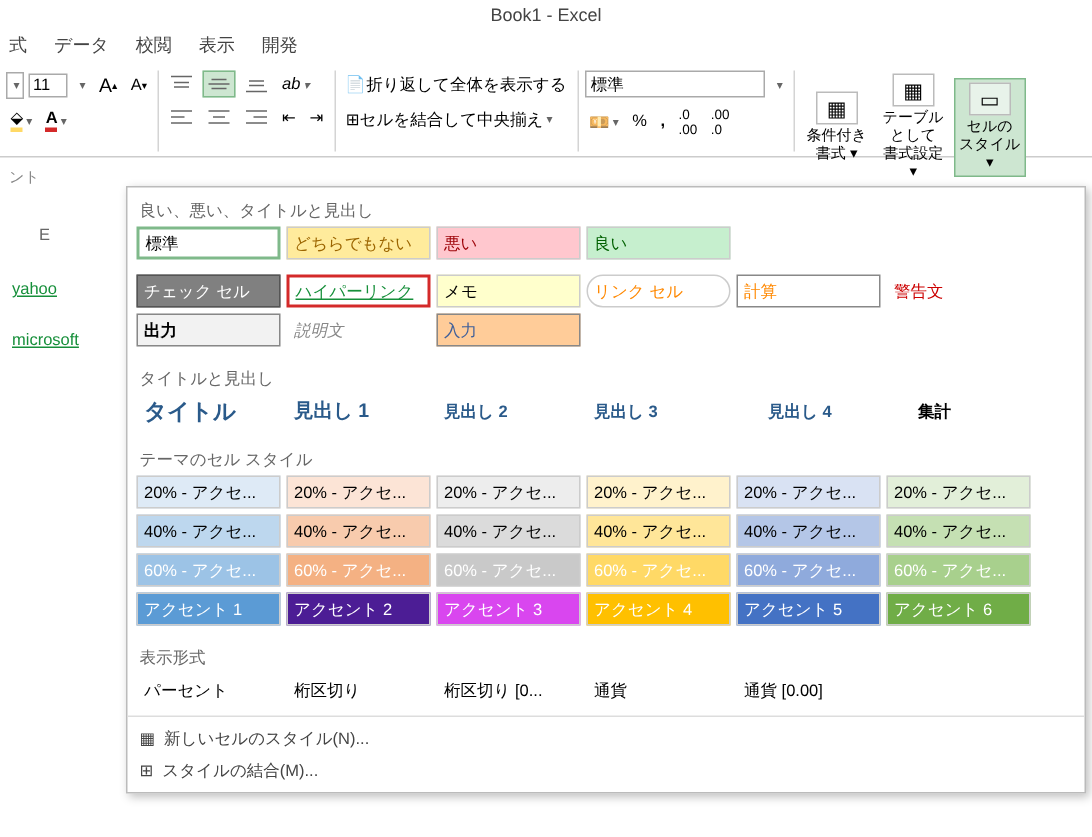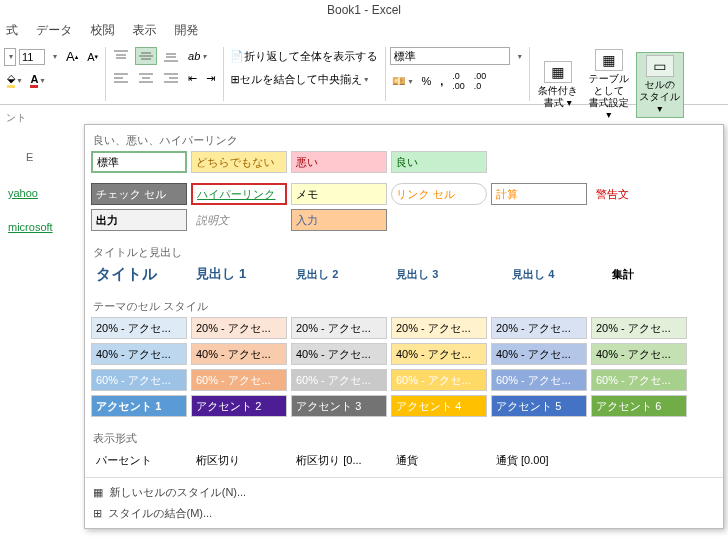--- a/index.html
+++ b/index.html
@@ -157,21 +157,21 @@
     <div class="colhdr">E</div>
     <div style="height:18px"></div>
     <a class="cell-link">yahoo</a>
     <div style="height:14px"></div>
     <a class="cell-link">microsoft</a>
   </div>
 </div>
 
 <div class="gallery">
   <div class="gal-sec">
-    <div class="gal-title">良い、悪い、ハイパーリンク</div>
+    <div class="gal-title">良い、悪い、タイトルと見出し</div>
     <div class="gal-row" id="s1row">
         <div class="sw" style="background: rgb(255, 255, 255); color: rgb(0, 0, 0); border-color: rgb(127, 185, 138); border-width: 2px;">標準</div>
         <div class="sw" style="background: rgb(255, 235, 156); color: rgb(156, 101, 0);">どちらでもない</div>
         <div class="sw" style="background: rgb(255, 199, 206); color: rgb(156, 0, 6);">悪い</div>
         <div class="sw" style="background: rgb(198, 239, 206); color: rgb(0, 97, 0);">良い</div>
       </div>
   </div>
   <div class="gal-sec">
     <div class="gal-row" id="s2row0">
         <div class="sw" style="background: rgb(128, 128, 128); color: rgb(255, 255, 255); border-color: rgb(85, 85, 85);">チェック セル</div>
@@ -218,23 +218,23 @@
       </div>
     <div class="gal-row" id="s4row2" style="margin-top:4px">
         <div class="sw" style="background: rgb(156, 195, 230); color: rgb(255, 255, 255);">60% - アクセ...</div>
         <div class="sw" style="background: rgb(244, 177, 131); color: rgb(255, 255, 255);">60% - アクセ...</div>
         <div class="sw" style="background: rgb(201, 201, 201); color: rgb(255, 255, 255);">60% - アクセ...</div>
         <div class="sw" style="background: rgb(255, 217, 102); color: rgb(255, 255, 255);">60% - アクセ...</div>
         <div class="sw" style="background: rgb(143, 170, 220); color: rgb(255, 255, 255);">60% - アクセ...</div>
         <div class="sw" style="background: rgb(168, 208, 141); color: rgb(255, 255, 255);">60% - アクセ...</div>
       </div>
     <div class="gal-row" id="s4row3" style="margin-top:4px">
-        <div class="sw" style="background: rgb(91, 155, 213); color: rgb(255, 255, 255); font-weight: bold;">アクセント 1</div>
+        <div class="sw" style="background: rgb(91, 155, 213); color: rgb(255, 255, 255);">アクセント 1</div>
         <div class="sw" style="background: #4c1d95; color: rgb(255, 255, 255);">アクセント 2</div>
-        <div class="sw" style="background: #737373; color: rgb(255, 255, 255);">アクセント 3</div>
+        <div class="sw" style="background: #d946ef; color: rgb(255, 255, 255);">アクセント 3</div>
         <div class="sw" style="background: rgb(255, 192, 0); color: rgb(255, 255, 255);">アクセント 4</div>
         <div class="sw" style="background: rgb(68, 114, 196); color: rgb(255, 255, 255);">アクセント 5</div>
         <div class="sw" style="background: rgb(112, 173, 71); color: rgb(255, 255, 255);">アクセント 6</div>
       </div>
   </div>
   <div class="gal-sec">
     <div class="gal-title">表示形式</div>
     <div class="gal-row" id="s5row">
         <div class="sw" style="border: 1px solid transparent;">パーセント</div>
         <div class="sw" style="border: 1px solid transparent;">桁区切り</div>

